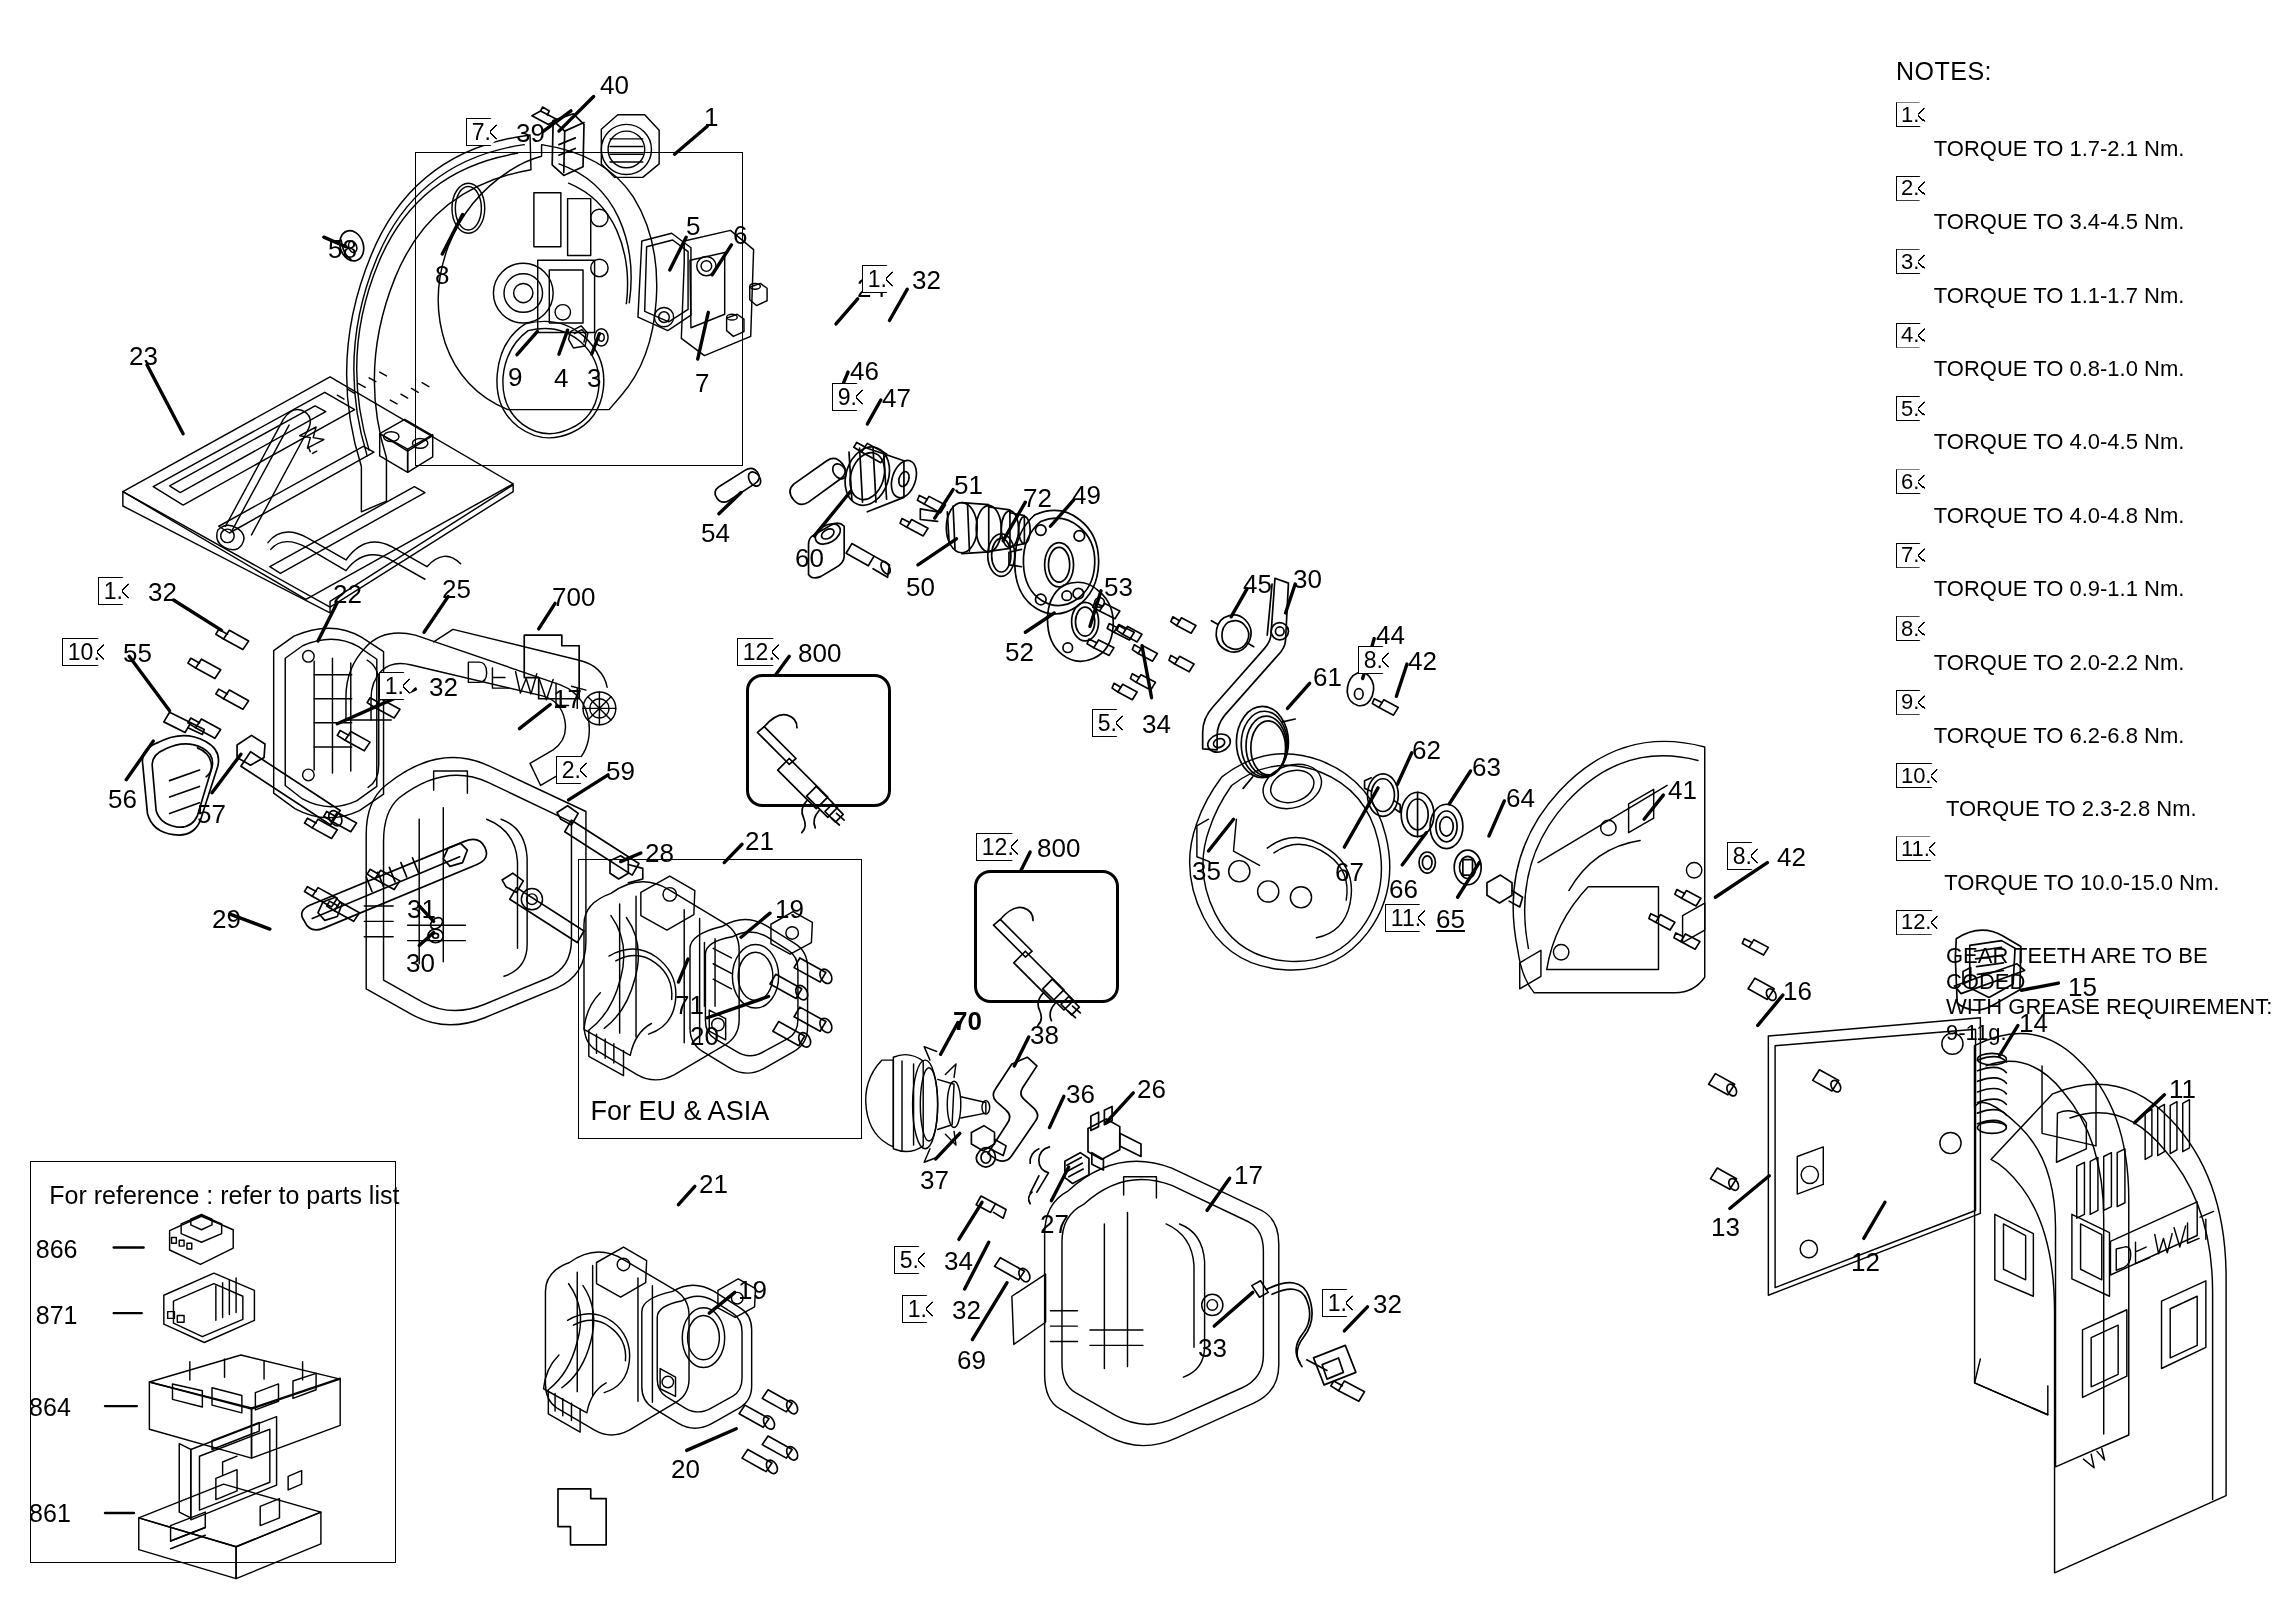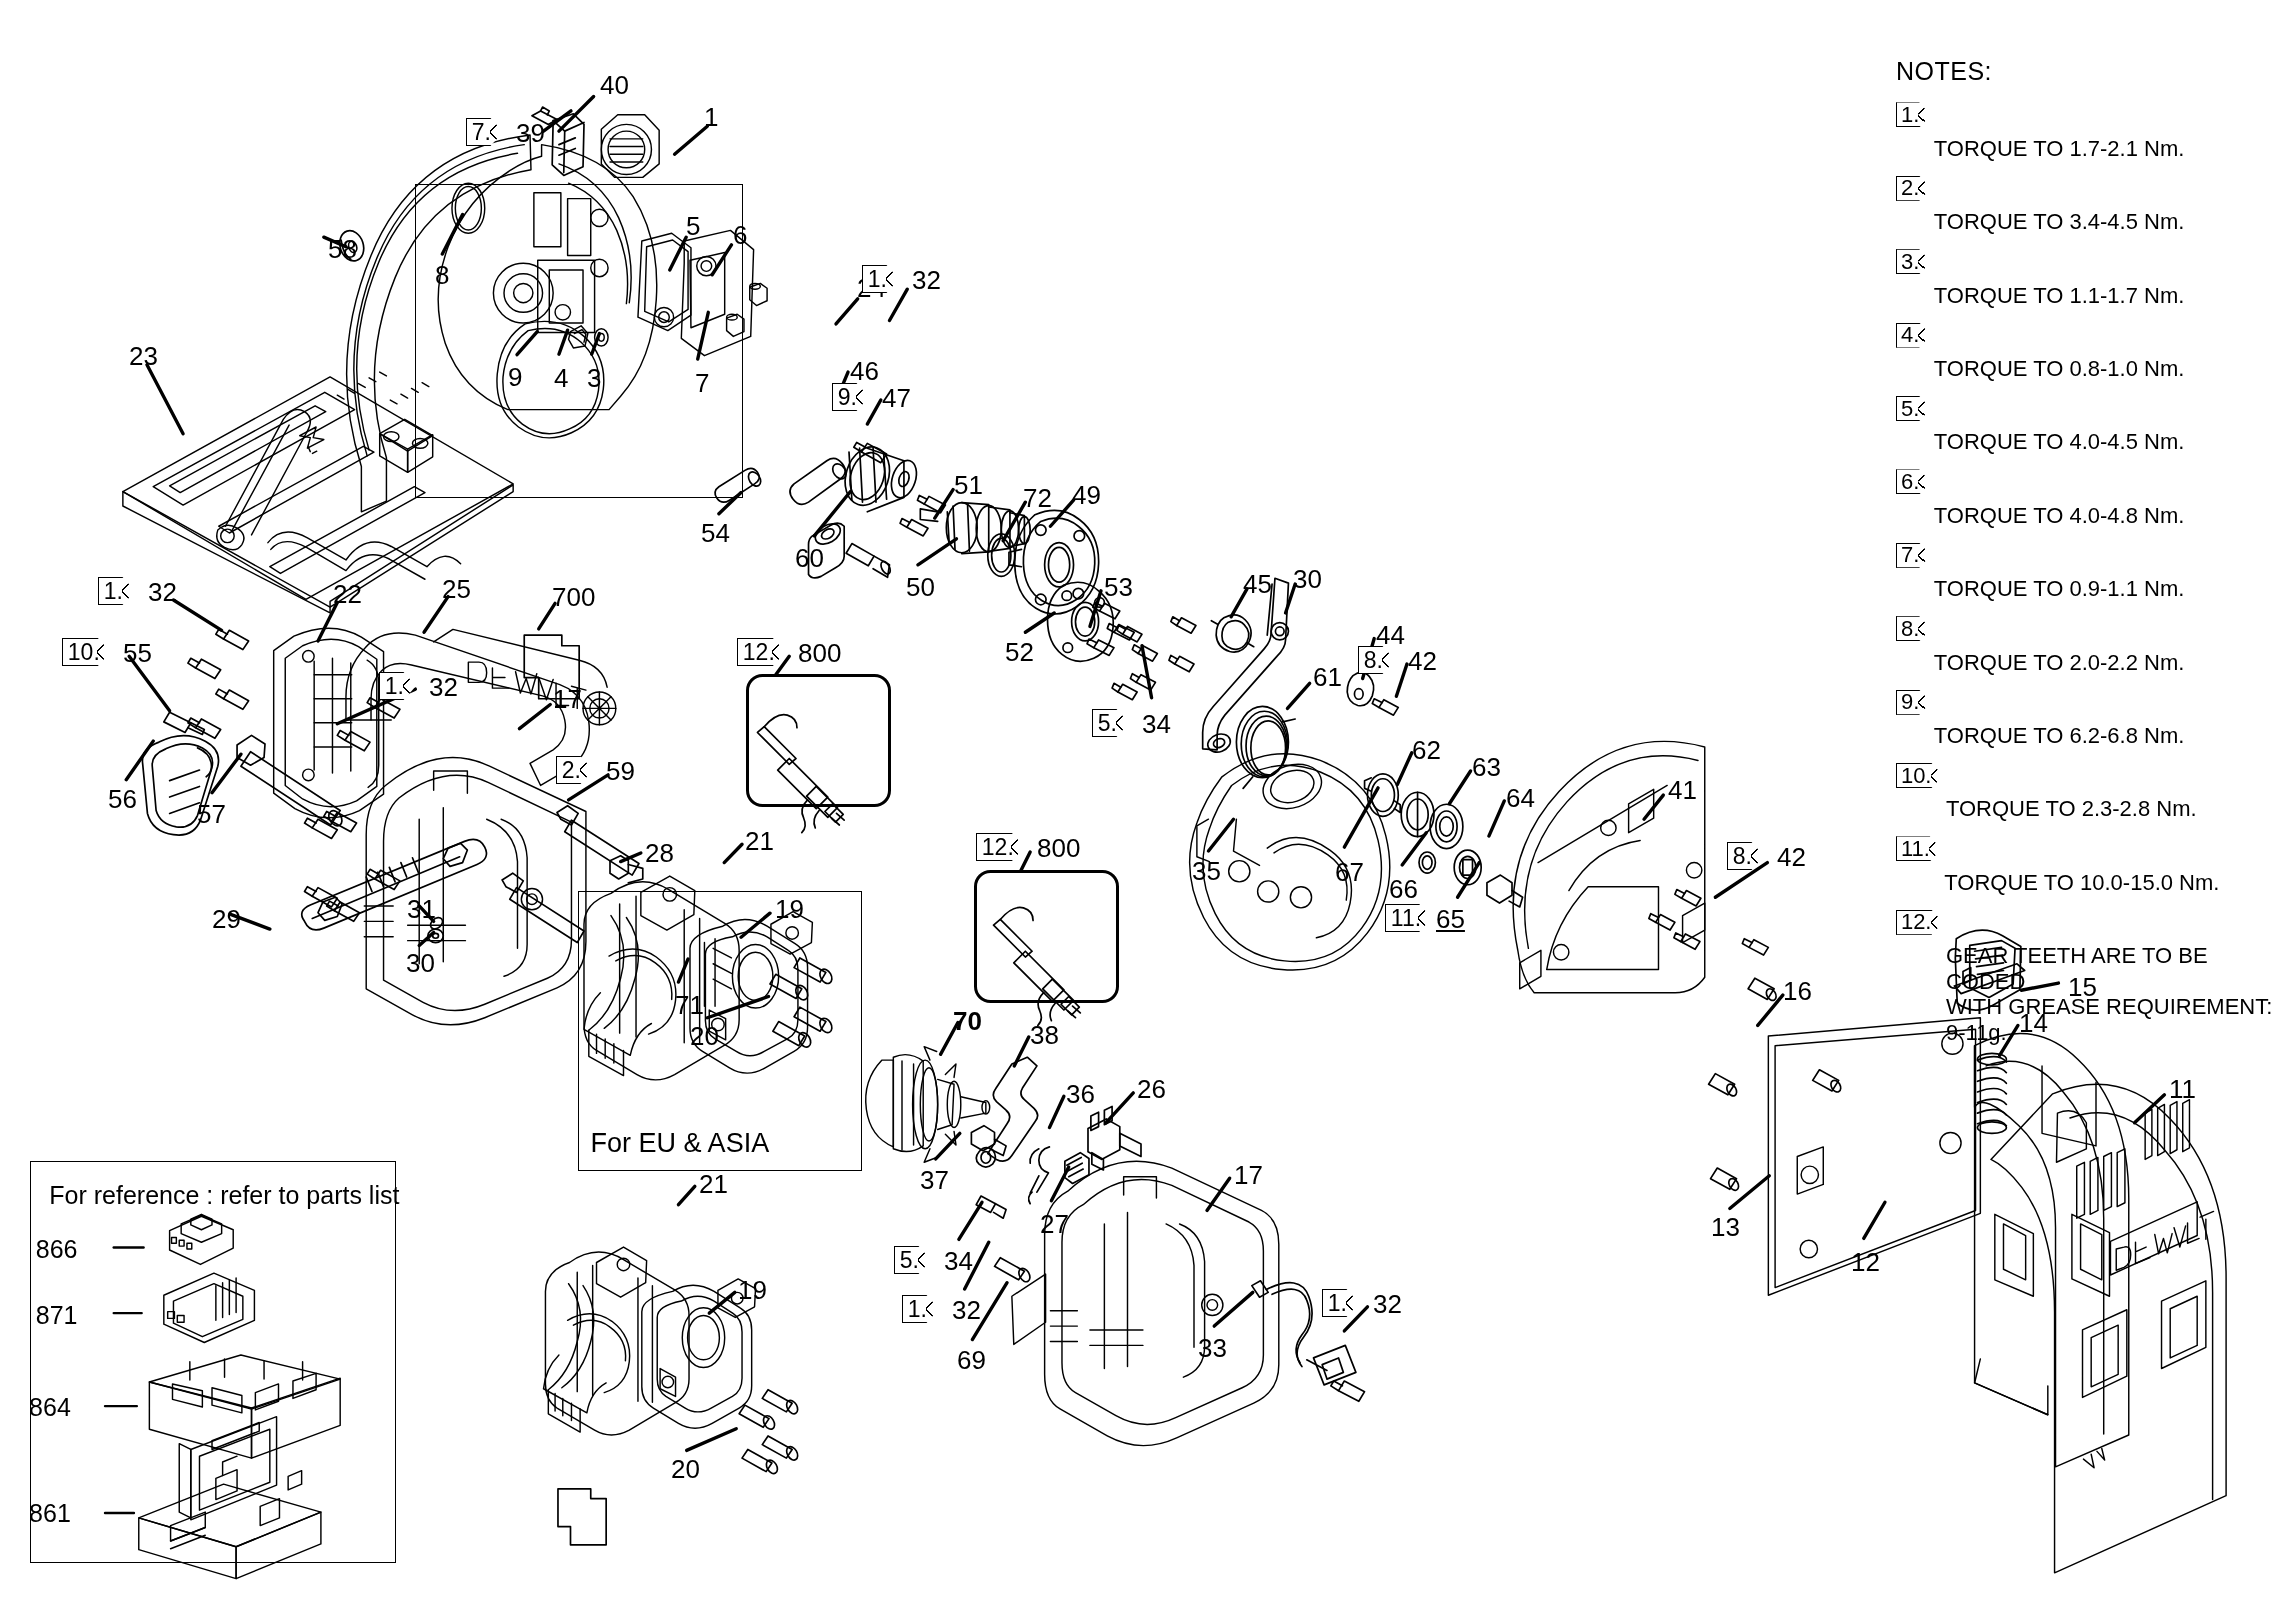--- a/index.html
+++ b/index.html
@@ -88,21 +88,20 @@
   }
   .note-txt{
     font-size:22px;color:#000;line-height:1.16;padding-top:1.4px;white-space:pre-line;margin-top:32px;
   }
   
   .frame{
     position:absolute;
     border:1.9px solid #000;
     background:transparent;
     box-sizing:border-box;
-    margin-top:32px;
   }
   .frame .cap{
     position:absolute;
     font-size:27px;color:#000;white-space:nowrap;
   }
   .roundframe{
     position:absolute;
     border:3.4px solid #000;
     border-radius:16.4px;
     box-sizing:border-box;

